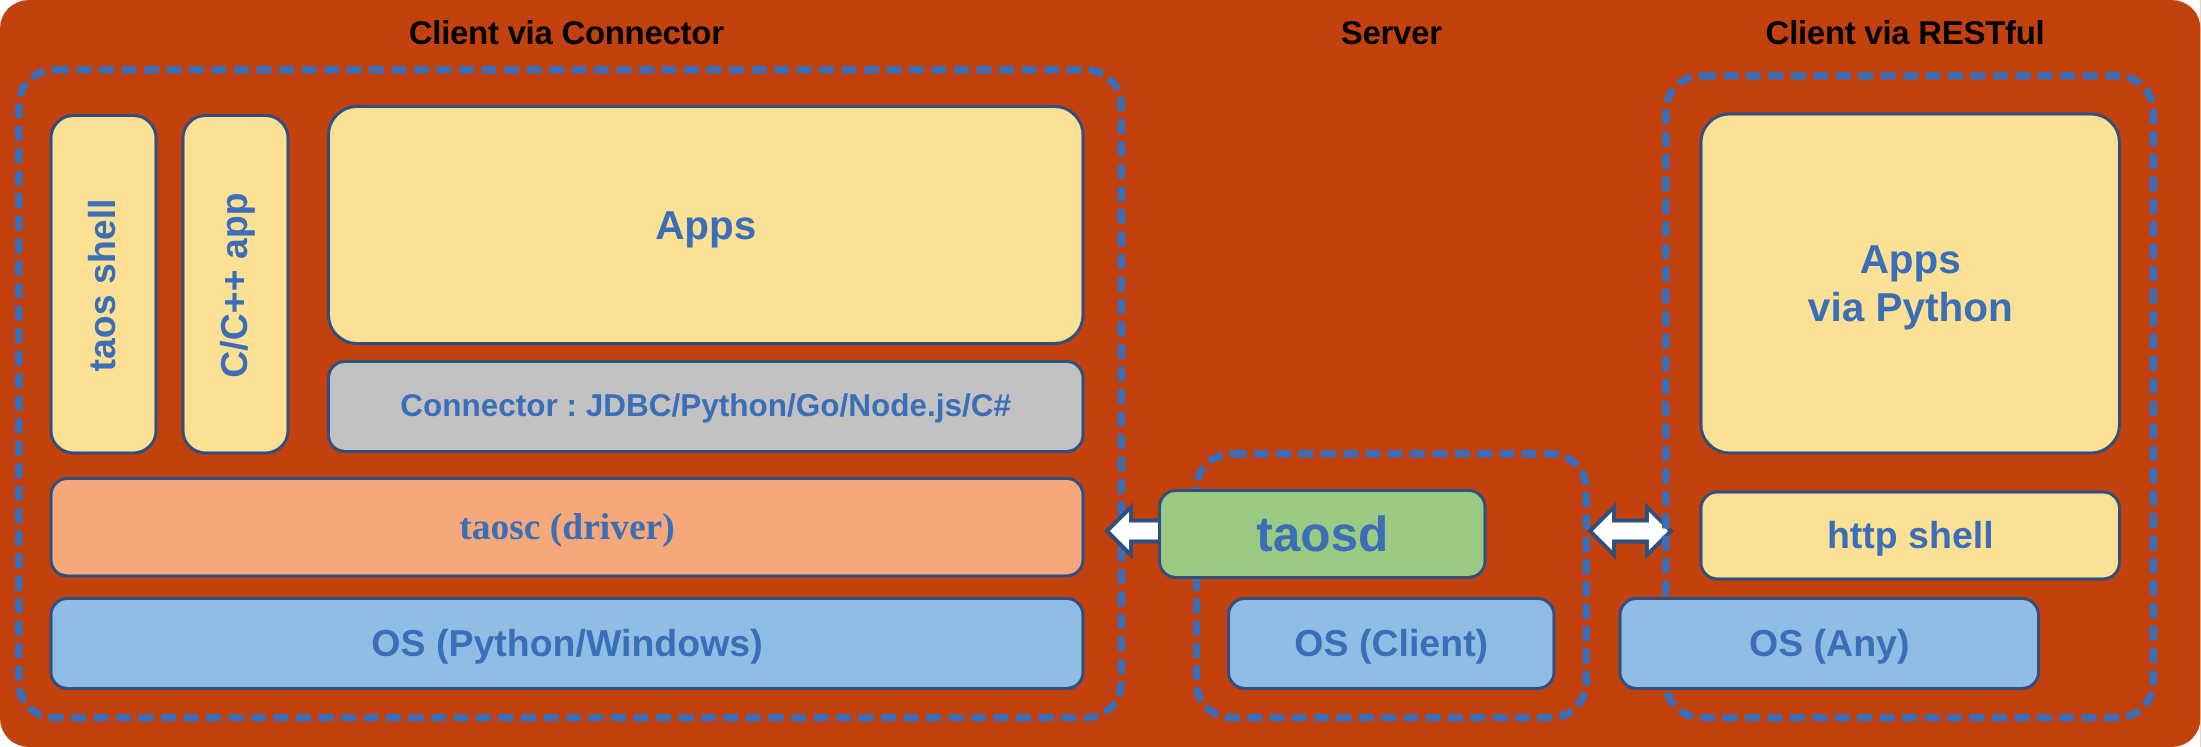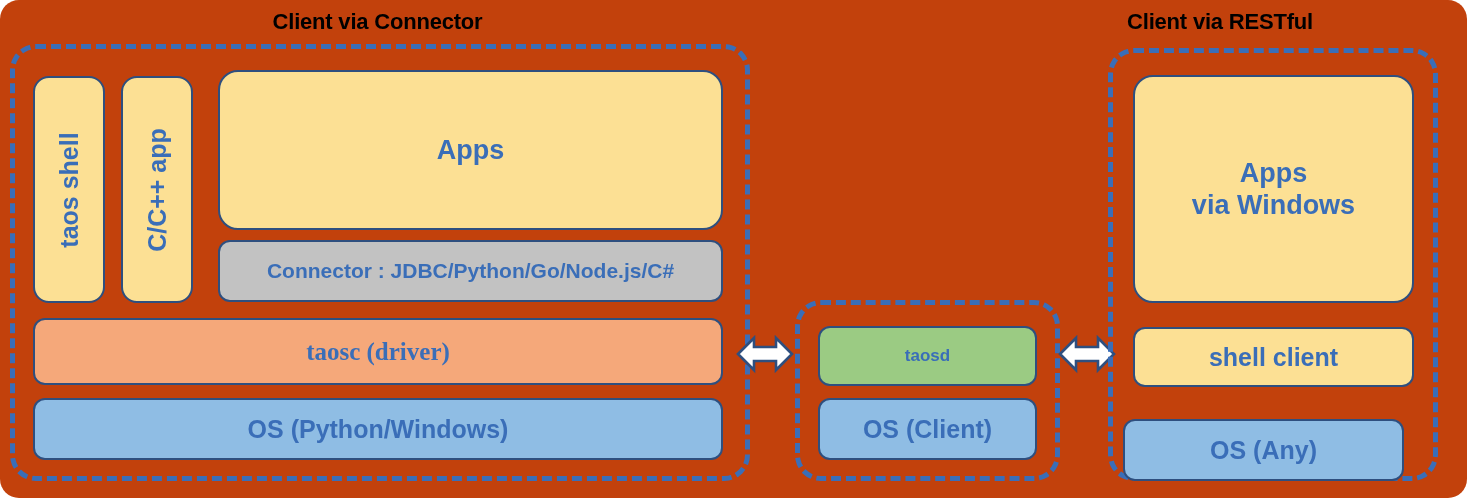--- a/index.html
+++ b/index.html
@@ -78,22 +78,23 @@
   }
   .arrow svg { display: block; }
 </style>
 </head>
 <body>
 
 <div id="canvas">
 
   <div class="section-title" style="left:5px; top:9px; width:745px;">Client via Connector</div>
 
+  <div class="section-title" style="left:795px; top:9px; width:265px;">Server</div>
 
-  <div class="section-title" style="left:1055px; top:9px; width:330px;">Client via RESTful</div>
+  <div class="section-title" style="left:1105px; top:9px; width:330px;">Client via RESTful</div>
 
   <div class="dashed-group" style="left:10px; top:44px; width:740px; height:437px;"></div>
 
   <div class="box yellow vertical" style="left:33px; top:76px; width:72px; height:227px; font-size:25px;">
     <span class="vlabel">taos shell</span>
   </div>
 
   <div class="box yellow vertical" style="left:121px; top:76px; width:72px; height:227px; font-size:25px;">
     <span class="vlabel">C/C++ app</span>
   </div>
@@ -115,42 +116,42 @@
   </div>
 
   <div class="arrow" style="left:736px; top:330px;">
     <svg width="58" height="48" viewBox="0 0 58 48">
       <polygon points="2,24 18,8 18,17 40,17 40,8 56,24 40,40 40,31 18,31 18,40" fill="#ffffff" stroke="#2E4F7F" stroke-width="2.6" stroke-linejoin="miter"></polygon>
     </svg>
   </div>
 
   <div class="dashed-group" style="left:795px; top:300px; width:265px; height:181px;"></div>
 
-  <div class="box green" style="left:818px; top:326px; width:219px; height:60px; font-size:17px;">
+  <div class="box green" style="left:772px; top:326px; width:219px; height:60px; font-size:33px;">
     <span>taosd</span>
   </div>
 
   <div class="box blue" style="left:818px; top:398px; width:219px; height:62px; font-size:25px;">
     <span>OS (Client)</span>
   </div>
 
   <div class="arrow" style="left:1058px; top:330px;">
     <svg width="58" height="48" viewBox="0 0 58 48">
       <polygon points="2,24 18,8 18,17 40,17 40,8 56,24 40,40 40,31 18,31 18,40" fill="#ffffff" stroke="#2E4F7F" stroke-width="2.6" stroke-linejoin="miter"></polygon>
     </svg>
   </div>
 
   <div class="dashed-group" style="left:1108px; top:48px; width:330px; height:433px;"></div>
 
   <div class="box yellow round-lg" style="left:1133px; top:75px; width:281px; height:228px; font-size:27px; flex-direction:column;">
     <span>Apps</span>
-    <span>via Windows</span>
+    <span>via Python</span>
   </div>
 
   <div class="box yellow" style="left:1133px; top:327px; width:281px; height:60px; font-size:25px;">
-    <span>shell client</span>
+    <span>http shell</span>
   </div>
 
-  <div class="box blue" style="left:1123px; top:398px; width:281px; height:62px; font-size:25px;margin-top:21px;">
+  <div class="box blue" style="left:1079px; top:398px; width:281px; height:62px; font-size:25px;">
     <span>OS (Any)</span>
   </div>
 
 </div>
 
 </body></html>

